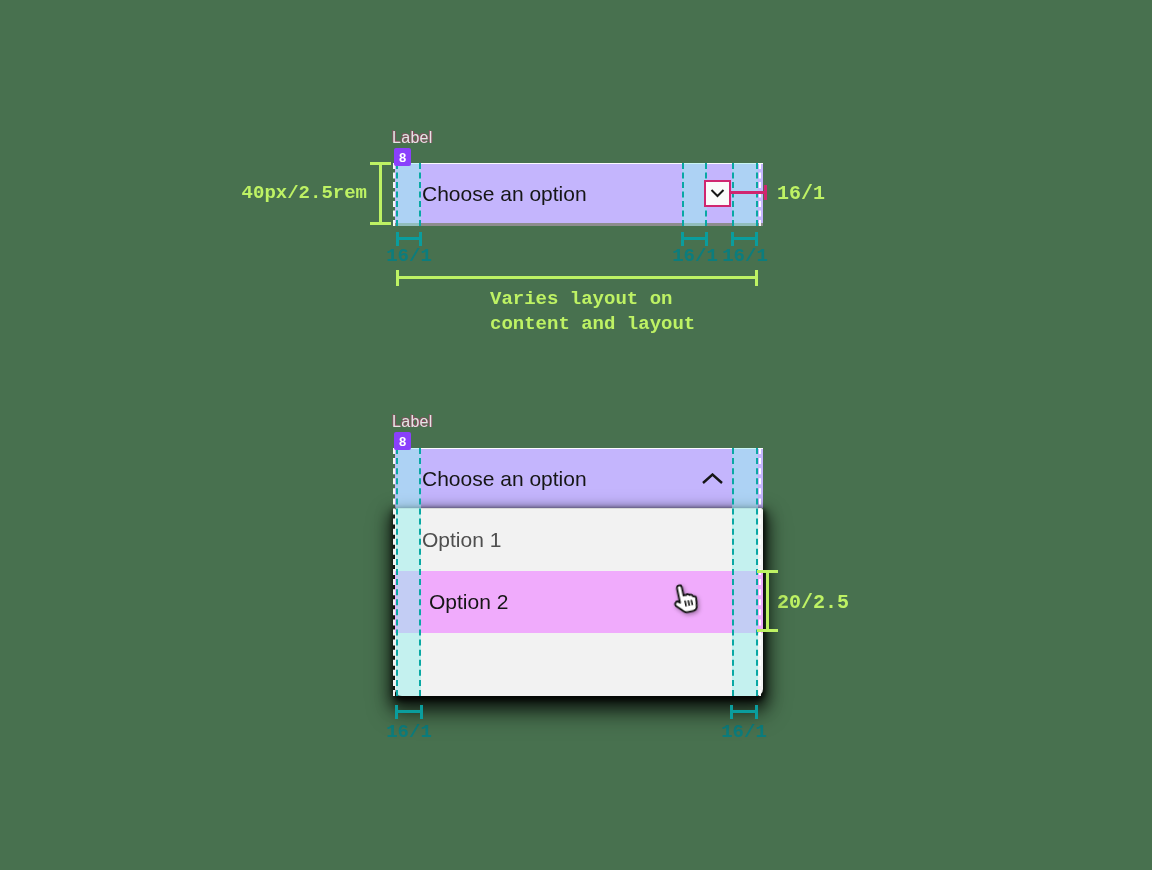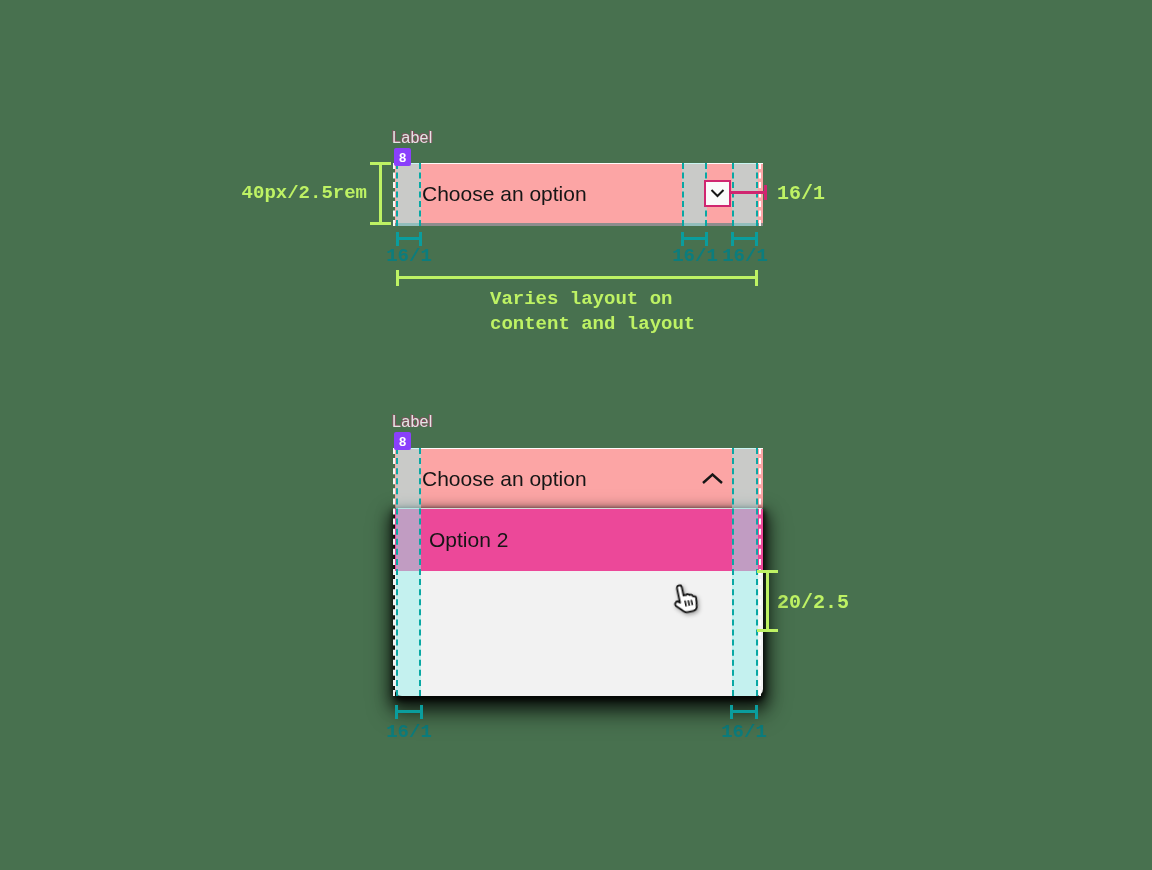--- a/index.html
+++ b/index.html
@@ -20,31 +20,31 @@
     text-shadow:1px 0 0 rgba(208,38,112,.45),-1px -1px 0 rgba(208,38,112,.40);
   }
   
   .token{
     width:17px;height:18px;background:#8a3ffc;color:#fff;border-radius:2px;
     display:flex;align-items:center;justify-content:center;
     font-size:13px;font-weight:700;z-index:8;
   }
   
   .field{
-    background:#fca5a5;border-top:1px solid rgba(255,255,255,.95);
+    background:#c4b5fd;border-top:1px solid rgba(255,255,255,.95);
     box-sizing:border-box;z-index:1;
   }
   .val{font-size:21px;color:#161616;}
   .menu{
     background:#f2f2f2;box-sizing:border-box;z-index:2;
     border-top:1px solid #d9d9d9;border-radius:2px 2px 7px 7px;
     box-shadow:0 3px 5px 2px rgba(0,0,0,.78),0 8px 14px 5px rgba(0,0,0,.60),0 13px 22px 7px rgba(0,0,0,.35);
   }
   .menu-row{height:62px;display:flex;align-items:center;padding-left:27px;font-size:21px;color:#4f4f4f;box-sizing:border-box;}
-  .menu-row.hovered{background:#ec4899;color:#161616;padding-left:34px;}
+  .menu-row.hovered{background:#f0abfc;color:#161616;padding-left:34px;}
 
   
   .strip{
     background:rgba(150,240,235,.5);
     border-left:2px dashed #09a8a4;border-right:2px dashed #09a8a4;
     box-sizing:border-box;z-index:5;
   }
   .wdash{width:0;border-left:2px dashed rgba(255,255,255,.95);z-index:5;}
 
   
@@ -118,20 +118,21 @@
 <div class="abs token" style="left:394px;top:432px;">8</div>
 
 <div class="abs field" style="left:395px;top:448px;width:368px;height:60px;display:flex;align-items:center;padding-left:27px;">
   <span class="val">Choose an option</span>
   <svg class="abs" style="left:306px;top:24px;" width="23" height="12" viewBox="0 0 23 12">
     <polyline points="2,10 11.5,1.5 21,10" fill="none" stroke="#161616" stroke-width="2.4"></polyline>
   </svg>
 </div>
 
 <div class="abs menu" style="left:395px;top:508px;width:368px;height:188px;">
+  <div class="menu-row">Option 1</div>
   <div class="menu-row hovered">Option 2</div>
 </div>
 
 <div class="abs strip" style="left:396px;top:448px;width:25px;height:248px;"></div>
 <div class="abs strip" style="left:732px;top:448px;width:26px;height:248px;"></div>
 <div class="abs wdash" style="left:393px;top:448px;height:248px;"></div>
 <div class="abs wdash" style="left:759px;top:448px;height:248px;"></div>
 
 <svg class="abs" style="left:668px;top:583px;z-index:9;transform:rotate(-12deg);filter:drop-shadow(1px 2px 2px rgba(0,0,0,.35));" width="32" height="34" viewBox="0 0 24 26">
   <path d="M8.6 3.2 C8.6 2 9.5 1.2 10.5 1.2 C11.6 1.2 12.4 2 12.4 3.1 L12.4 9.6 C12.7 9.5 13.1 9.4 13.5 9.5 L14.3 9.7 C14.6 9.3 15.1 9.1 15.7 9.2 C16.3 9.3 16.8 9.7 17 10.2 C17.4 10 17.9 10 18.3 10.2 C19 10.5 19.4 11.1 19.4 11.8 C19.9 11.7 20.4 11.8 20.8 12.1 C21.3 12.5 21.5 13.1 21.4 13.7 L20.6 19.4 C20.4 21.3 18.8 22.7 16.9 22.7 L12.9 22.7 C11.8 22.7 10.8 22.3 10.1 21.5 L5.2 16.4 C4.5 15.6 4.5 14.4 5.3 13.7 C6 13 7.2 13 7.9 13.7 L8.6 14.4 Z" fill="#ffffff" stroke="#111111" stroke-width="1.4" stroke-linejoin="round"></path>

